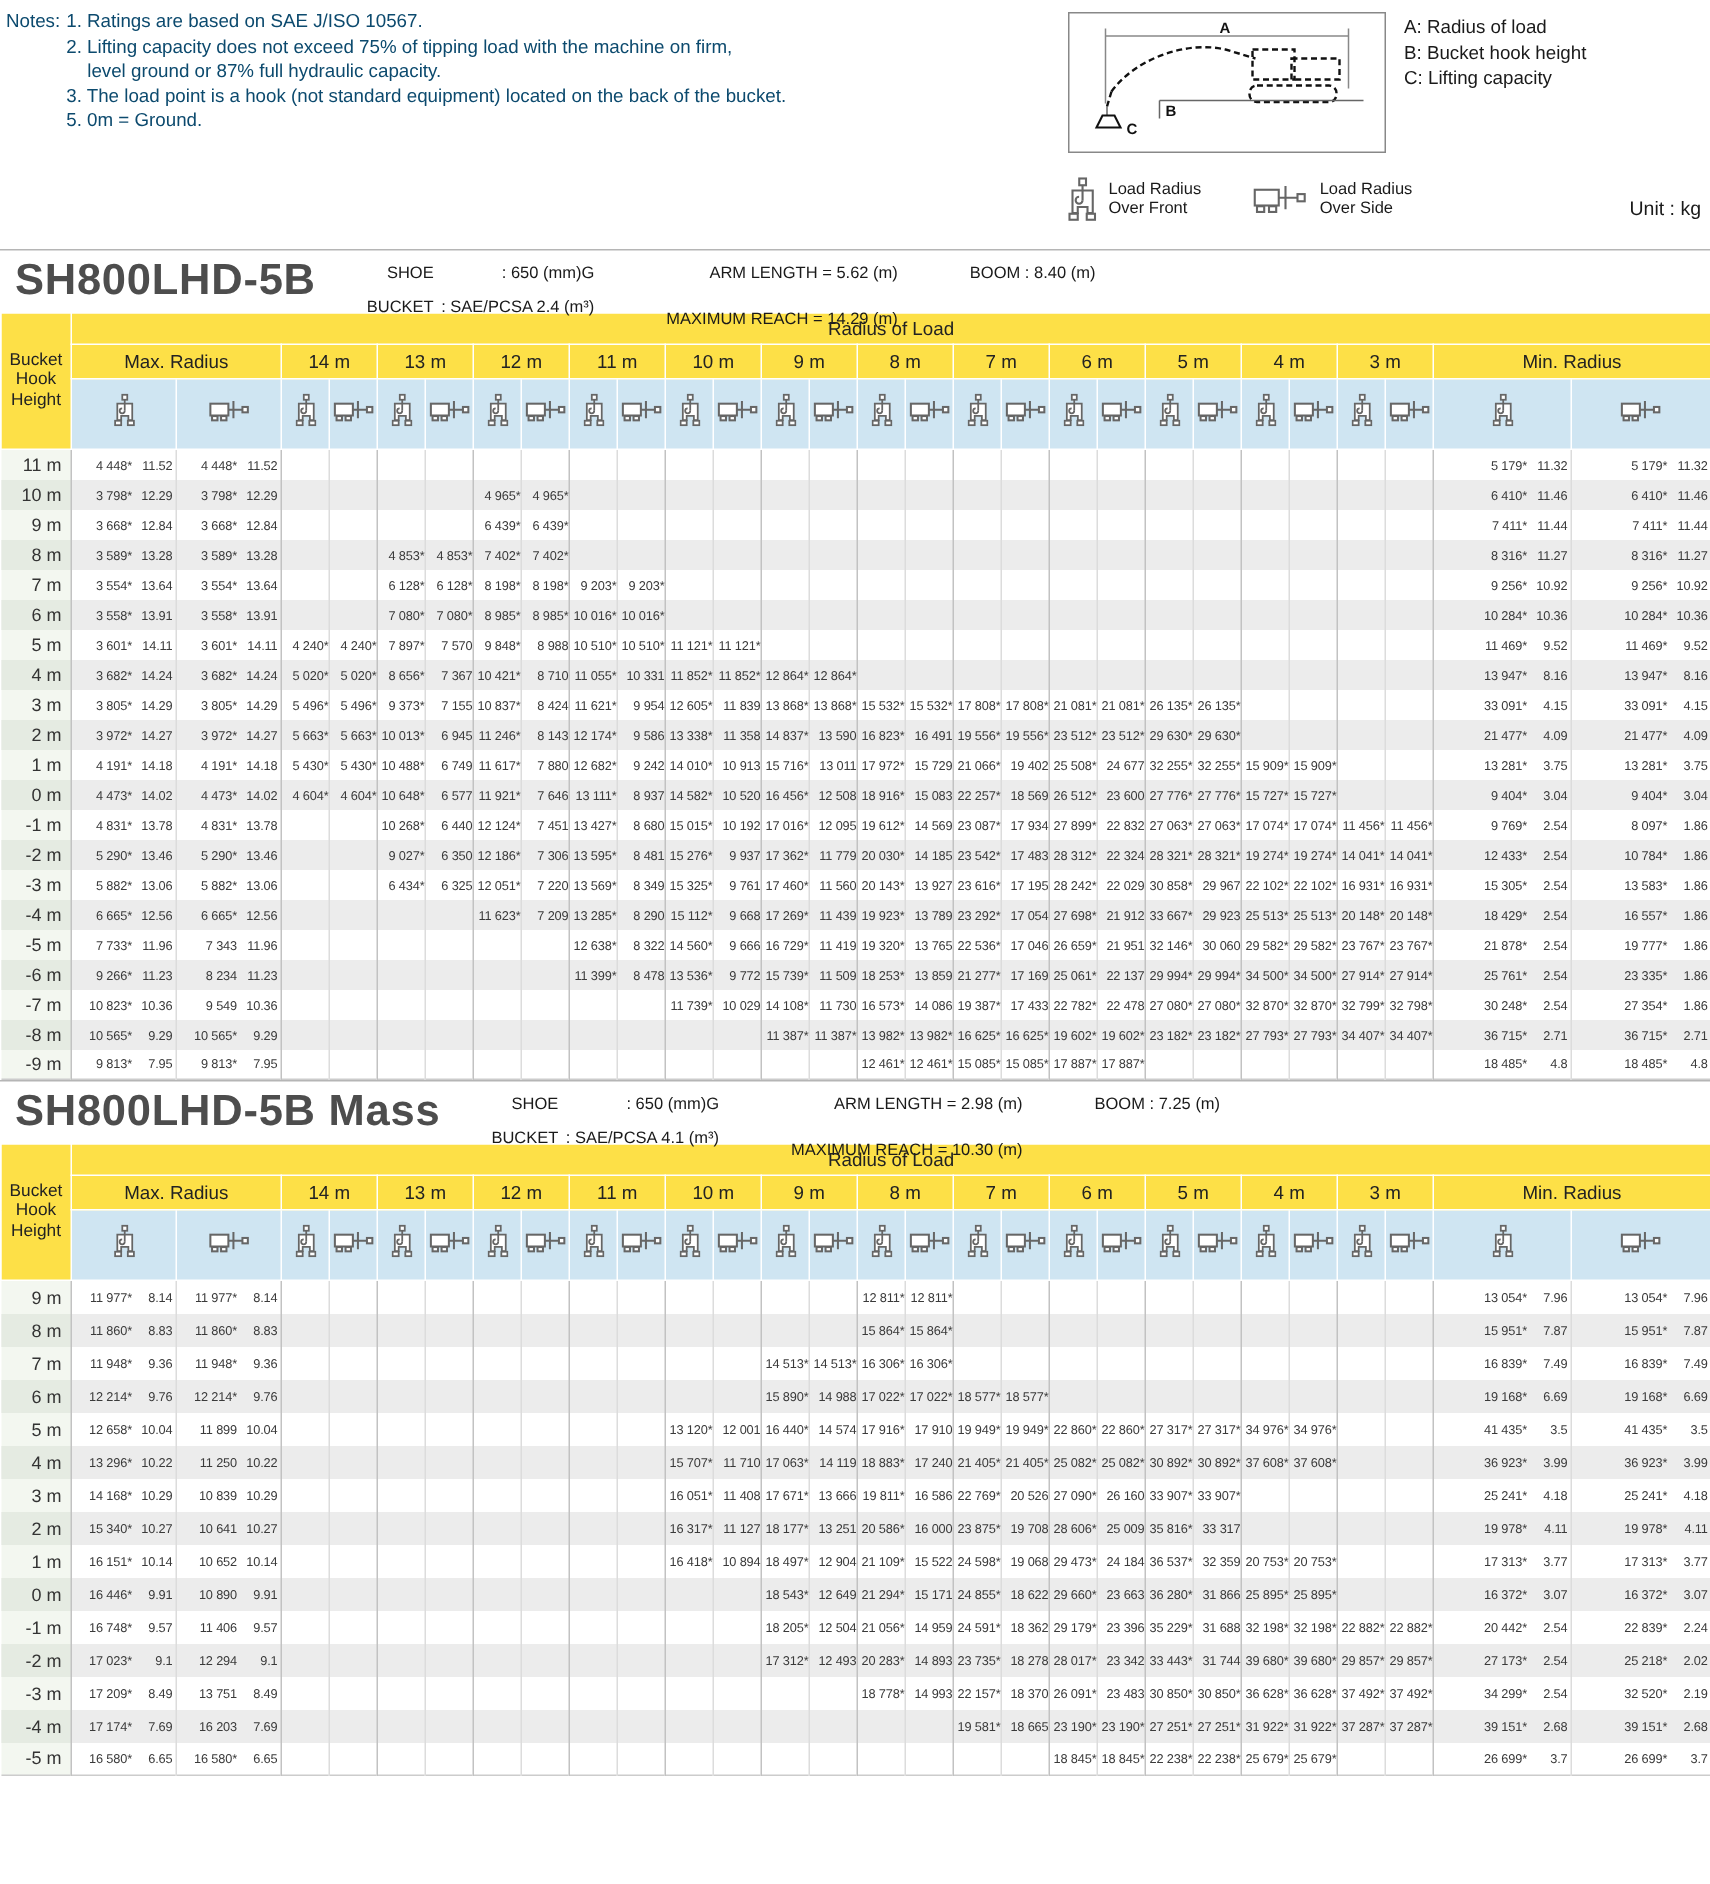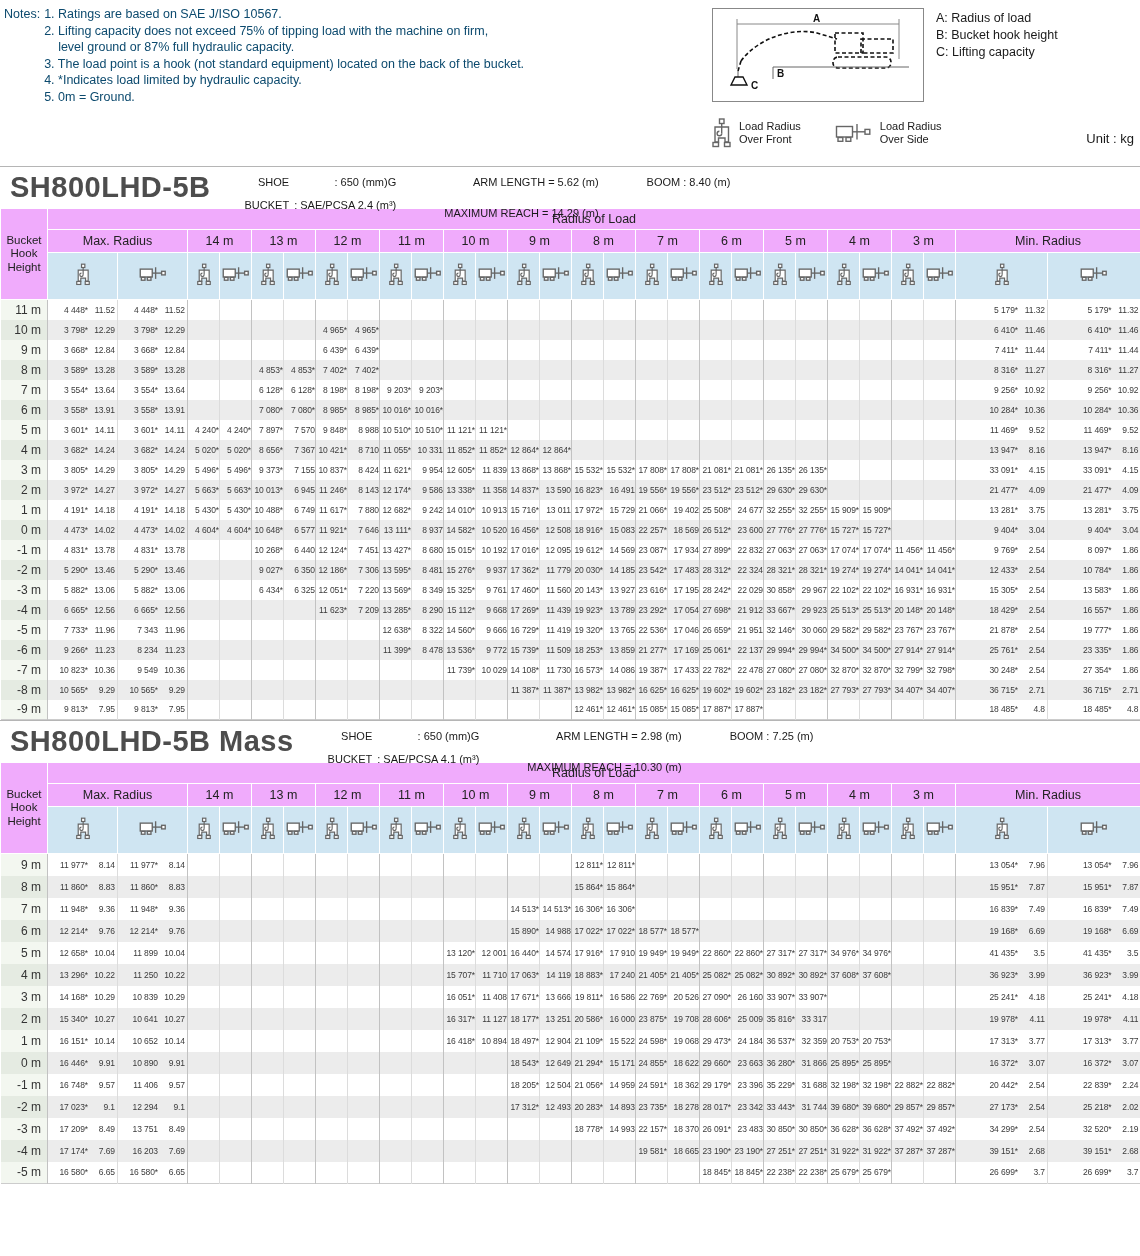--- a/index.html
+++ b/index.html
@@ -22,21 +22,21 @@
   .unit{margin-left:auto;font-size:13px;align-self:flex-end;padding-bottom:2px;color:#1a1a1a;}
   
   .tsec{border-top:1px solid #b5b5b5;}
   .titlebar{display:flex;align-items:flex-start;padding:5px 10px 17px 10px;height:41px;box-sizing:border-box;text-align:right;}
   .ttl{font-size:29px;font-weight:bold;color:#4d4d4d;margin:0 34px 0 0;line-height:1.1;white-space:nowrap;letter-spacing:.5px;}
   .specs{display:flex;gap:48px;font-size:11px;padding-top:4px;color:#1a1a1a;}
   .spec2{display:grid;grid-template-columns:auto auto;column-gap:5px;row-gap:3px;}
   .speccol{display:flex;flex-direction:column;gap:19px;}
   table.cap{border-collapse:collapse;table-layout:fixed;width:1140px;}
   table.cap th,table.cap td{padding:0;margin:0;}
-  thead th{background:#f0abfc;border:1px solid #fff;font-weight:normal;color:#222;}
+  thead th{background:#fde047;border:1px solid #fff;font-weight:normal;color:#222;}
   th.rol{font-size:12.5px;height:20px;}
   th.collbl{font-size:12.5px;height:22px;}
   th.hook{font-size:11.5px;white-space:pre-line;line-height:1.18;}
   tr.iconrow td{background:#cfe5f2;border:1px solid #fff;height:46px;text-align:center;vertical-align:middle;}
   tbody tr.odd{background:#fff;}
   tbody tr.even{background:#ececec;}
   tbody th.h{font-size:12px;font-weight:normal;text-align:right;padding-right:6px;color:#333;border-right:1px solid #c2c2c2;}
   tbody tr.odd th.h{background:#f3f7f0;}
   tbody tr.even th.h{background:#e5ebe2;}
   tbody td{font-size:8.5px;letter-spacing:-0.1px;white-space:nowrap;color:#3a3a3a;
@@ -56,21 +56,20 @@
 <div class="page">
 
   <div class="top">
     <div class="notes">
       <span class="nlabel">Notes:</span>
       <div class="nitems">
         <div>1. Ratings are based on SAE J/ISO 10567.</div>
         <div>2. Lifting capacity does not exceed 75% of tipping load with the machine on firm,</div>
         <div class="cont">level ground or 87% full hydraulic capacity.</div>
         <div>3. The load point is a hook (not standard equipment) located on the back of the bucket.</div>
-        <div>4. *Indicates load limited by hydraulic capacity.</div>
         <div>5. 0m = Ground.</div>
       </div>
     </div>
 
     <div class="topright">
       <div class="diagrow">
         <div class="diagram">
           <svg width="210" height="92" viewBox="0 0 210 92">
             <g stroke="#888" stroke-width="1" fill="none">
               <line x1="24" y1="15" x2="186" y2="15"></line>

